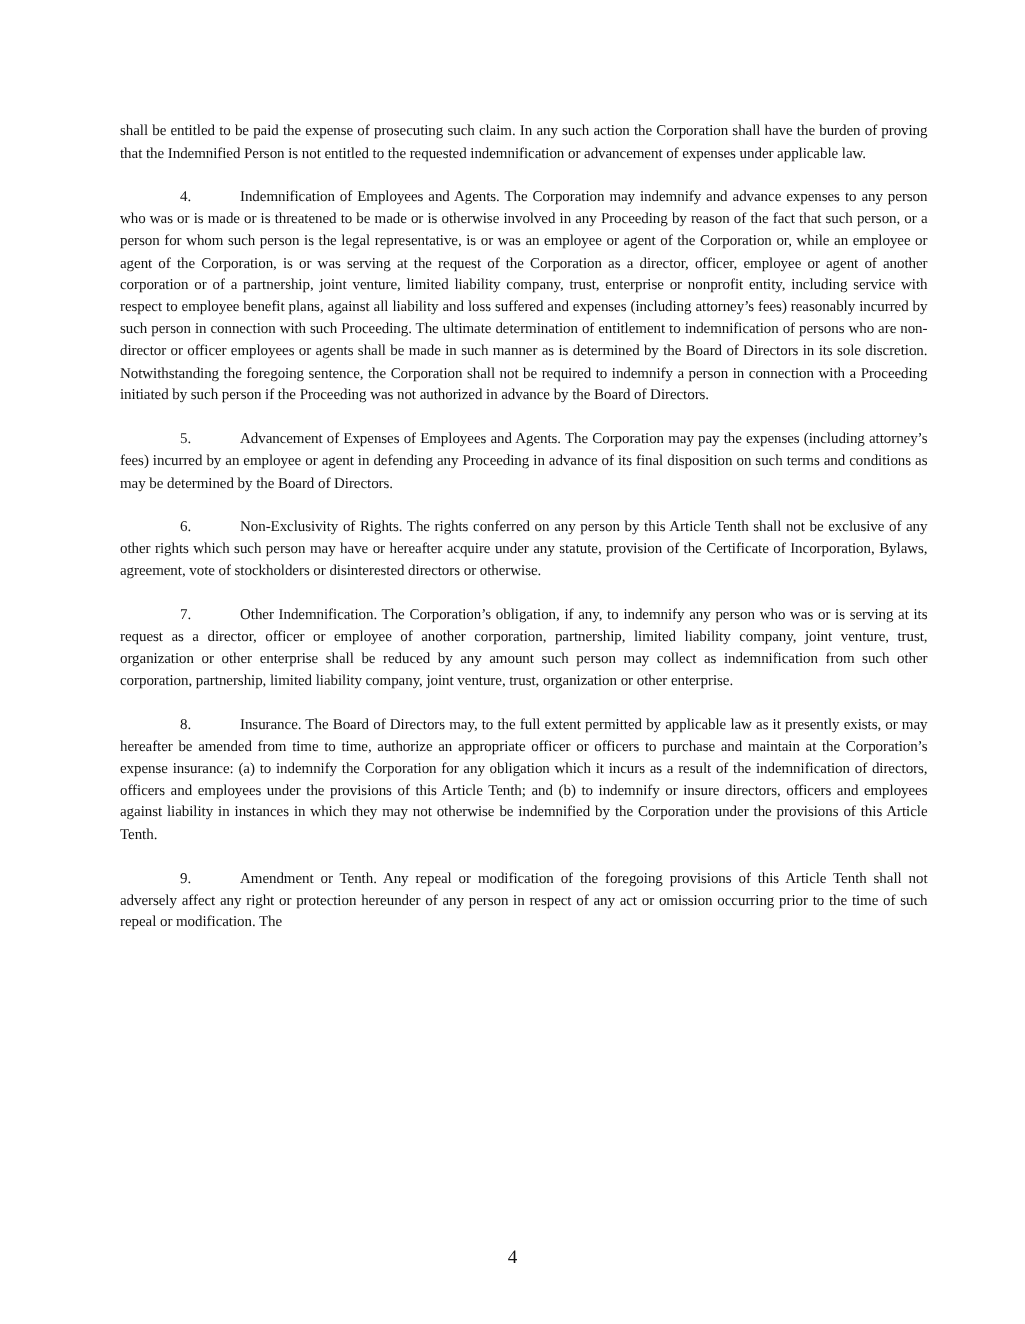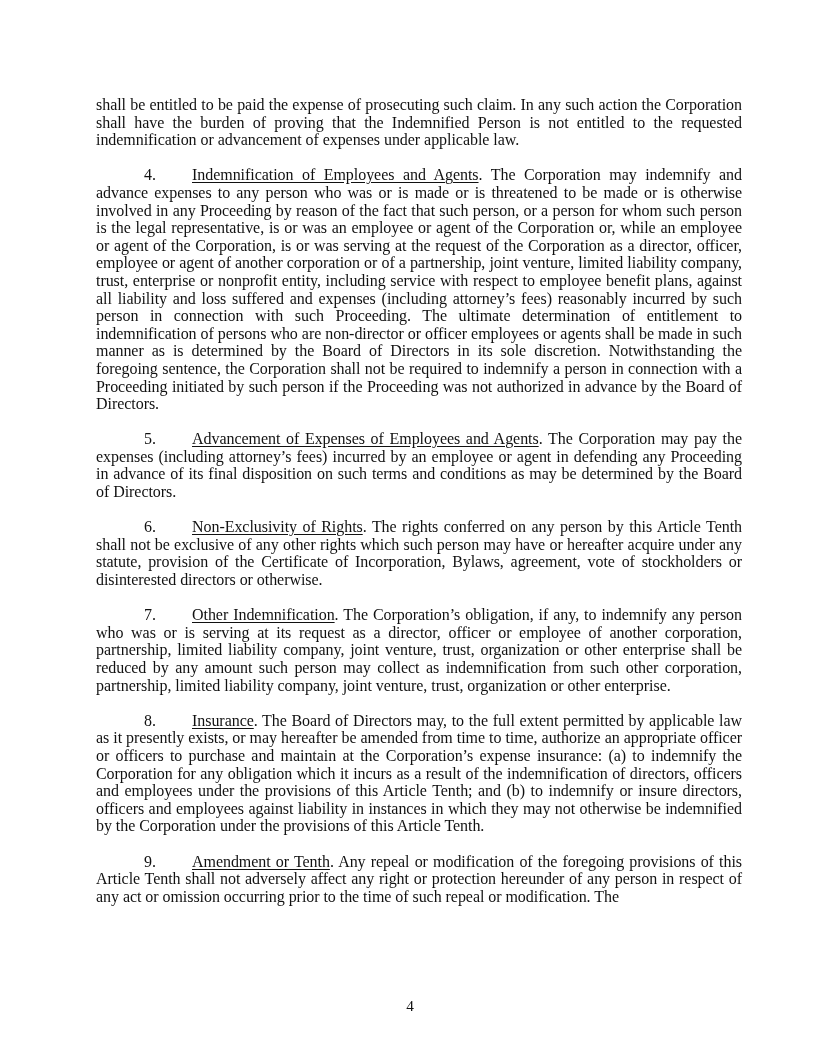--- a/index.html
+++ b/index.html
@@ -13,41 +13,40 @@
     position: relative;
     overflow: hidden;
     font-family: "Liberation Serif", serif;
     color: #111111;
   }
   .page {
     position: absolute;
     left: 96px;
     top: 96px;
     width: 646px;
-    font-size: 16px;
+    font-size: 12px;
     line-height: 17.6px;
     text-align: justify;
     letter-spacing: -0.05px;
   }
   .para {
     margin: 0 0 17.6px 0;
   }
   .para.first {
     margin-bottom: 17.6px;
   }
   .para.indented {
     text-indent: 48px;
   }
   .num {
     display: inline-block;
     width: 48px;
     text-indent: 0;
   }
   .heading {
-    text-decoration: underline;
     text-underline-offset: 2px;
   }
   .page-number {
     position: absolute;
     left: 0;
     width: 820px;
     top: 997px;
     text-align: center;
     font-size: 15.3px;
   }

